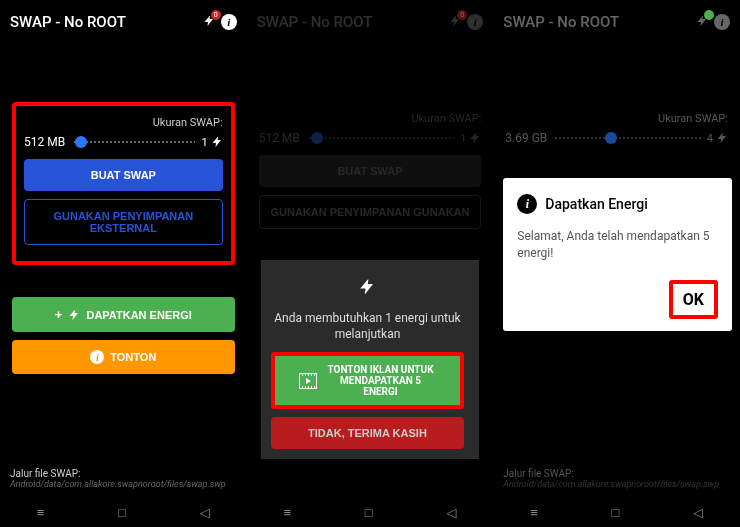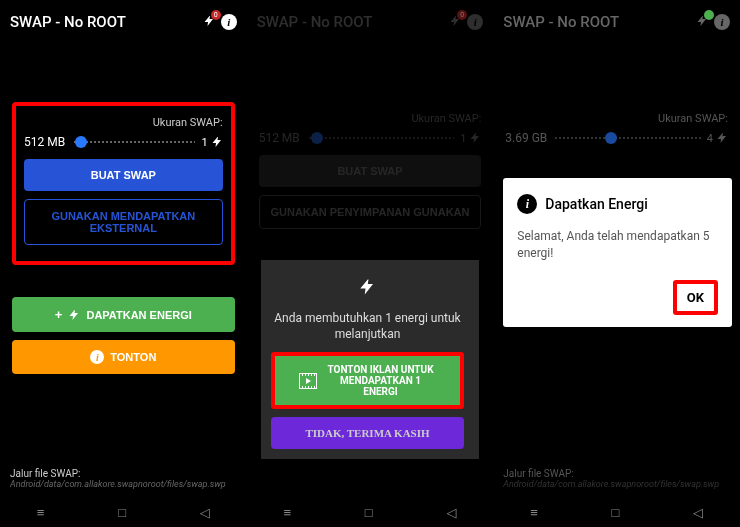--- a/index.html
+++ b/index.html
@@ -29,21 +29,21 @@
   .slider-thumb { position: absolute; top: 50%; transform: translate(-50%, -50%); width: 12px; height: 12px; border-radius: 50%; background: #2979ff; }
   .energy-indicator { display: flex; align-items: center; gap: 3px; color: #fff; font-size: 11px; }
   .energy-indicator.dim { color: #555; }
   .btn { width: 100%; padding: 10px 4px; border: none; border-radius: 4px; font-size: 11px; font-weight: bold; color: #fff; margin-bottom: 8px; text-align: center; display: flex; align-items: center; justify-content: center; gap: 6px; cursor: pointer; }
   .btn-blue { background: #2754d6; }
   .btn-blue-outline { background: transparent; border: 1px solid #2754d6; color: #2754d6; }
   .btn-green { background: #4caf50; }
   .btn-orange { background: #ff9800; }
   .btn-dim { background: #222; color: #555; }
   .btn-dim-outline { background: transparent; border: 1px solid #333; color: #555; }
-  .btn-gray { background: #6d28d9; color: #ccc; font-family: Liberation Serif, serif; }
+  .btn-gray { background: #b91c1c; color: #ccc; }
   .section2 { margin-top: 32px; }
   .footer-text { position: absolute; bottom: 38px; left: 10px; right: 10px; }
   .footer-label { color: #ccc; font-size: 10px; }
   .footer-path { color: #666; font-size: 9px; font-style: italic; white-space: nowrap; overflow: hidden; }
   .navbar { position: absolute; bottom: 0; left: 0; right: 0; height: 30px; display: flex; align-items: center; justify-content: space-around; background: #000; }
   .nav-btn { color: #888; font-size: 13px; }
   .overlay-dim { position: absolute; inset: 0; background: rgba(0,0,0,0.55); }
   .modal-dark { position: absolute; left: 14px; right: 14px; top: 260px; background: #2b2b2b; padding: 16px 15px 10px 10px; text-align: center; }
   .modal-dark .bolt-large { color: #fff; font-size: 22px; }
   .modal-text { color: #ddd; font-size: 12px; margin-top: 8px; margin-bottom: 10px; line-height: 1.3; }
@@ -52,21 +52,21 @@
   .film-icon::before, .film-icon::after { content: ''; position: absolute; left: -1px; right: -1px; height: 3px; background: repeating-linear-gradient(90deg, #fff 0 1px, transparent 1px 3px); }
   .film-icon::before { top: -1px; }
   .film-icon::after { bottom: -1px; }
   .film-icon span { width: 0; height: 0; border-left: 5px solid #fff; border-top: 3px solid transparent; border-bottom: 3px solid transparent; }
   .dialog { position: absolute; left: 10px; right: 8px; top: 178px; background: #fff; border-radius: 3px; padding: 16px 14px 12px 14px; }
   .dialog-title-row { display: flex; align-items: center; gap: 8px; margin-bottom: 14px; }
   .dialog-info { width: 20px; height: 20px; border-radius: 50%; background: #000; color: #fff; display: flex; align-items: center; justify-content: center; font-size: 12px; font-weight: bold; font-style: italic; font-family: serif; }
   .dialog-title { color: #000; font-size: 14px; font-weight: 500; }
   .dialog-msg { color: #555; font-size: 12px; line-height: 1.4; margin-bottom: 18px; }
   .dialog-actions { text-align: right; }
-  .ok-btn { display: inline-block; color: #000; font-size: 13px; font-weight: bold; padding: 6px 10px; border: 4px solid #ff0000; border-radius: 3px; }
+  .ok-btn { display: inline-block; color: #000; font-size: 16px; font-weight: bold; padding: 6px 10px; border: 4px solid #ff0000; border-radius: 3px; }
   .plus { font-weight: bold; font-size: 13px; }
   svg.bolt { width: 12px; height: 14px; }
   svg.bolt path { fill: currentColor; }
   svg.bolt-lg { width: 18px; height: 22px; }
 </style>
 </head>
 <body>
 
 <div class="container">
 
@@ -94,21 +94,21 @@
             <div class="slider-thumb" style="left:6%"></div>
           </div>
           <span class="energy-indicator">
             <span>1</span>
             <svg class="bolt" viewBox="0 0 24 24">
                 <path d="M13 2L3 14h7l-1 8 11-14h-7l1-6z"></path>
               </svg>
           </span>
         </div>
         <button class="btn btn-blue">BUAT SWAP</button>
-        <button class="btn btn-blue-outline">GUNAKAN MENDAPATKAN EKSTERNAL</button>
+        <button class="btn btn-blue-outline">GUNAKAN PENYIMPANAN EKSTERNAL</button>
       </div>
 
       <div class="section2">
         <button class="btn btn-green">
           <span class="plus">+</span>
           <svg class="bolt" viewBox="0 0 24 24">
               <path d="M13 2L3 14h7l-1 8 11-14h-7l1-6z"></path>
             </svg>
           <span>DAPATKAN ENERGI</span>
         </button>
@@ -170,21 +170,21 @@
       <div class="bolt-large">
         <svg class="bolt-lg" viewBox="0 0 24 24">
             <path fill="#fff" d="M13 2L3 14h7l-1 8 11-14h-7l1-6z"></path>
           </svg>
       </div>
       <div class="modal-text">Anda membutuhkan 1 energi untuk melanjutkan</div>
       <div class="btn-watch">
         <span class="film-icon">
             <span></span>
           </span>
-        <span style="max-width:110px">TONTON IKLAN UNTUK MENDAPATKAN 1 ENERGI</span>
+        <span style="max-width:110px">TONTON IKLAN UNTUK MENDAPATKAN 5 ENERGI</span>
       </div>
       <button class="btn btn-gray" style="margin-bottom:0">TIDAK, TERIMA KASIH</button>
     </div>
 
     <div class="navbar">
       <span class="nav-btn">≡</span>
       <span class="nav-btn">□</span>
       <span class="nav-btn">◁</span>
     </div>
   </div>

